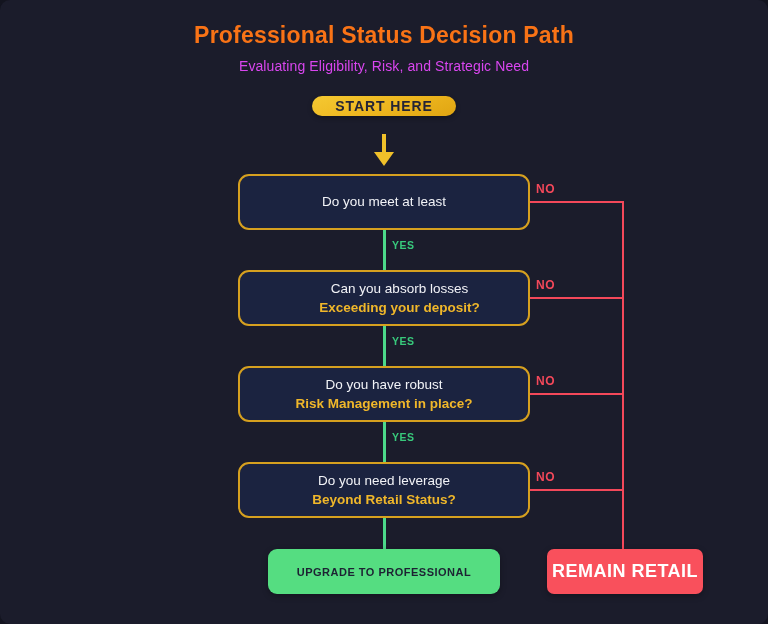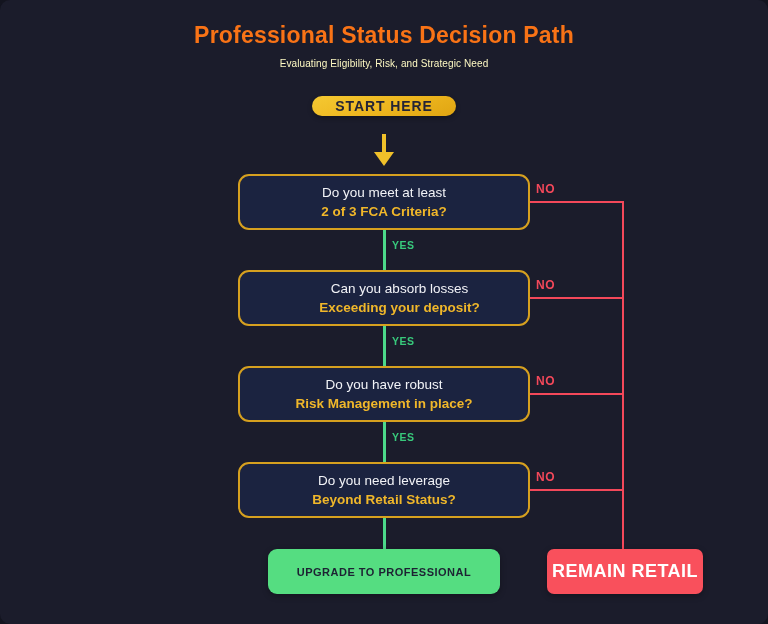--- a/index.html
+++ b/index.html
@@ -25,22 +25,22 @@
   .header { position: absolute; top: 0; left: 0; width: 768px; text-align: center; }
   .title {
     margin-top: 22px;
     font-size: 23px;
     font-weight: bold;
     color: #f97316;
     letter-spacing: 0.2px;
   }
   .subtitle {
     margin-top: 9px;
-    font-size: 10px;
-    color: #fef9c3;
+    font-size: 14px;
+    color: #d946ef;
     letter-spacing: 0.1px;
   }
 
   
   .canvas { position: absolute; top: 0; left: 0; width: 768px; height: 624px; }
 
   
   .start-pill {
     position: absolute;
     left: 312px;
@@ -203,21 +203,20 @@
   </div>
 
   <div class="canvas">
 
     <div class="start-pill">START HERE</div>
     <div class="start-stem"></div>
     <div class="start-arrow"></div>
 
     <div class="dbox dbox-1">
       <span class="l1">Do you meet at least</span>
-      <span class="l2">2 of 3 FCA Criteria?</span>
     </div>
     <div class="yes-line y1"></div>
     <div class="yes-label yl1">YES</div>
     <div class="no-h h1"></div>
     <div class="no-label nl1">NO</div>
 
     <div class="dbox dbox-2">
       <span class="l1">Can you absorb losses</span>
       <span class="l2">Exceeding your deposit?</span>
     </div>

